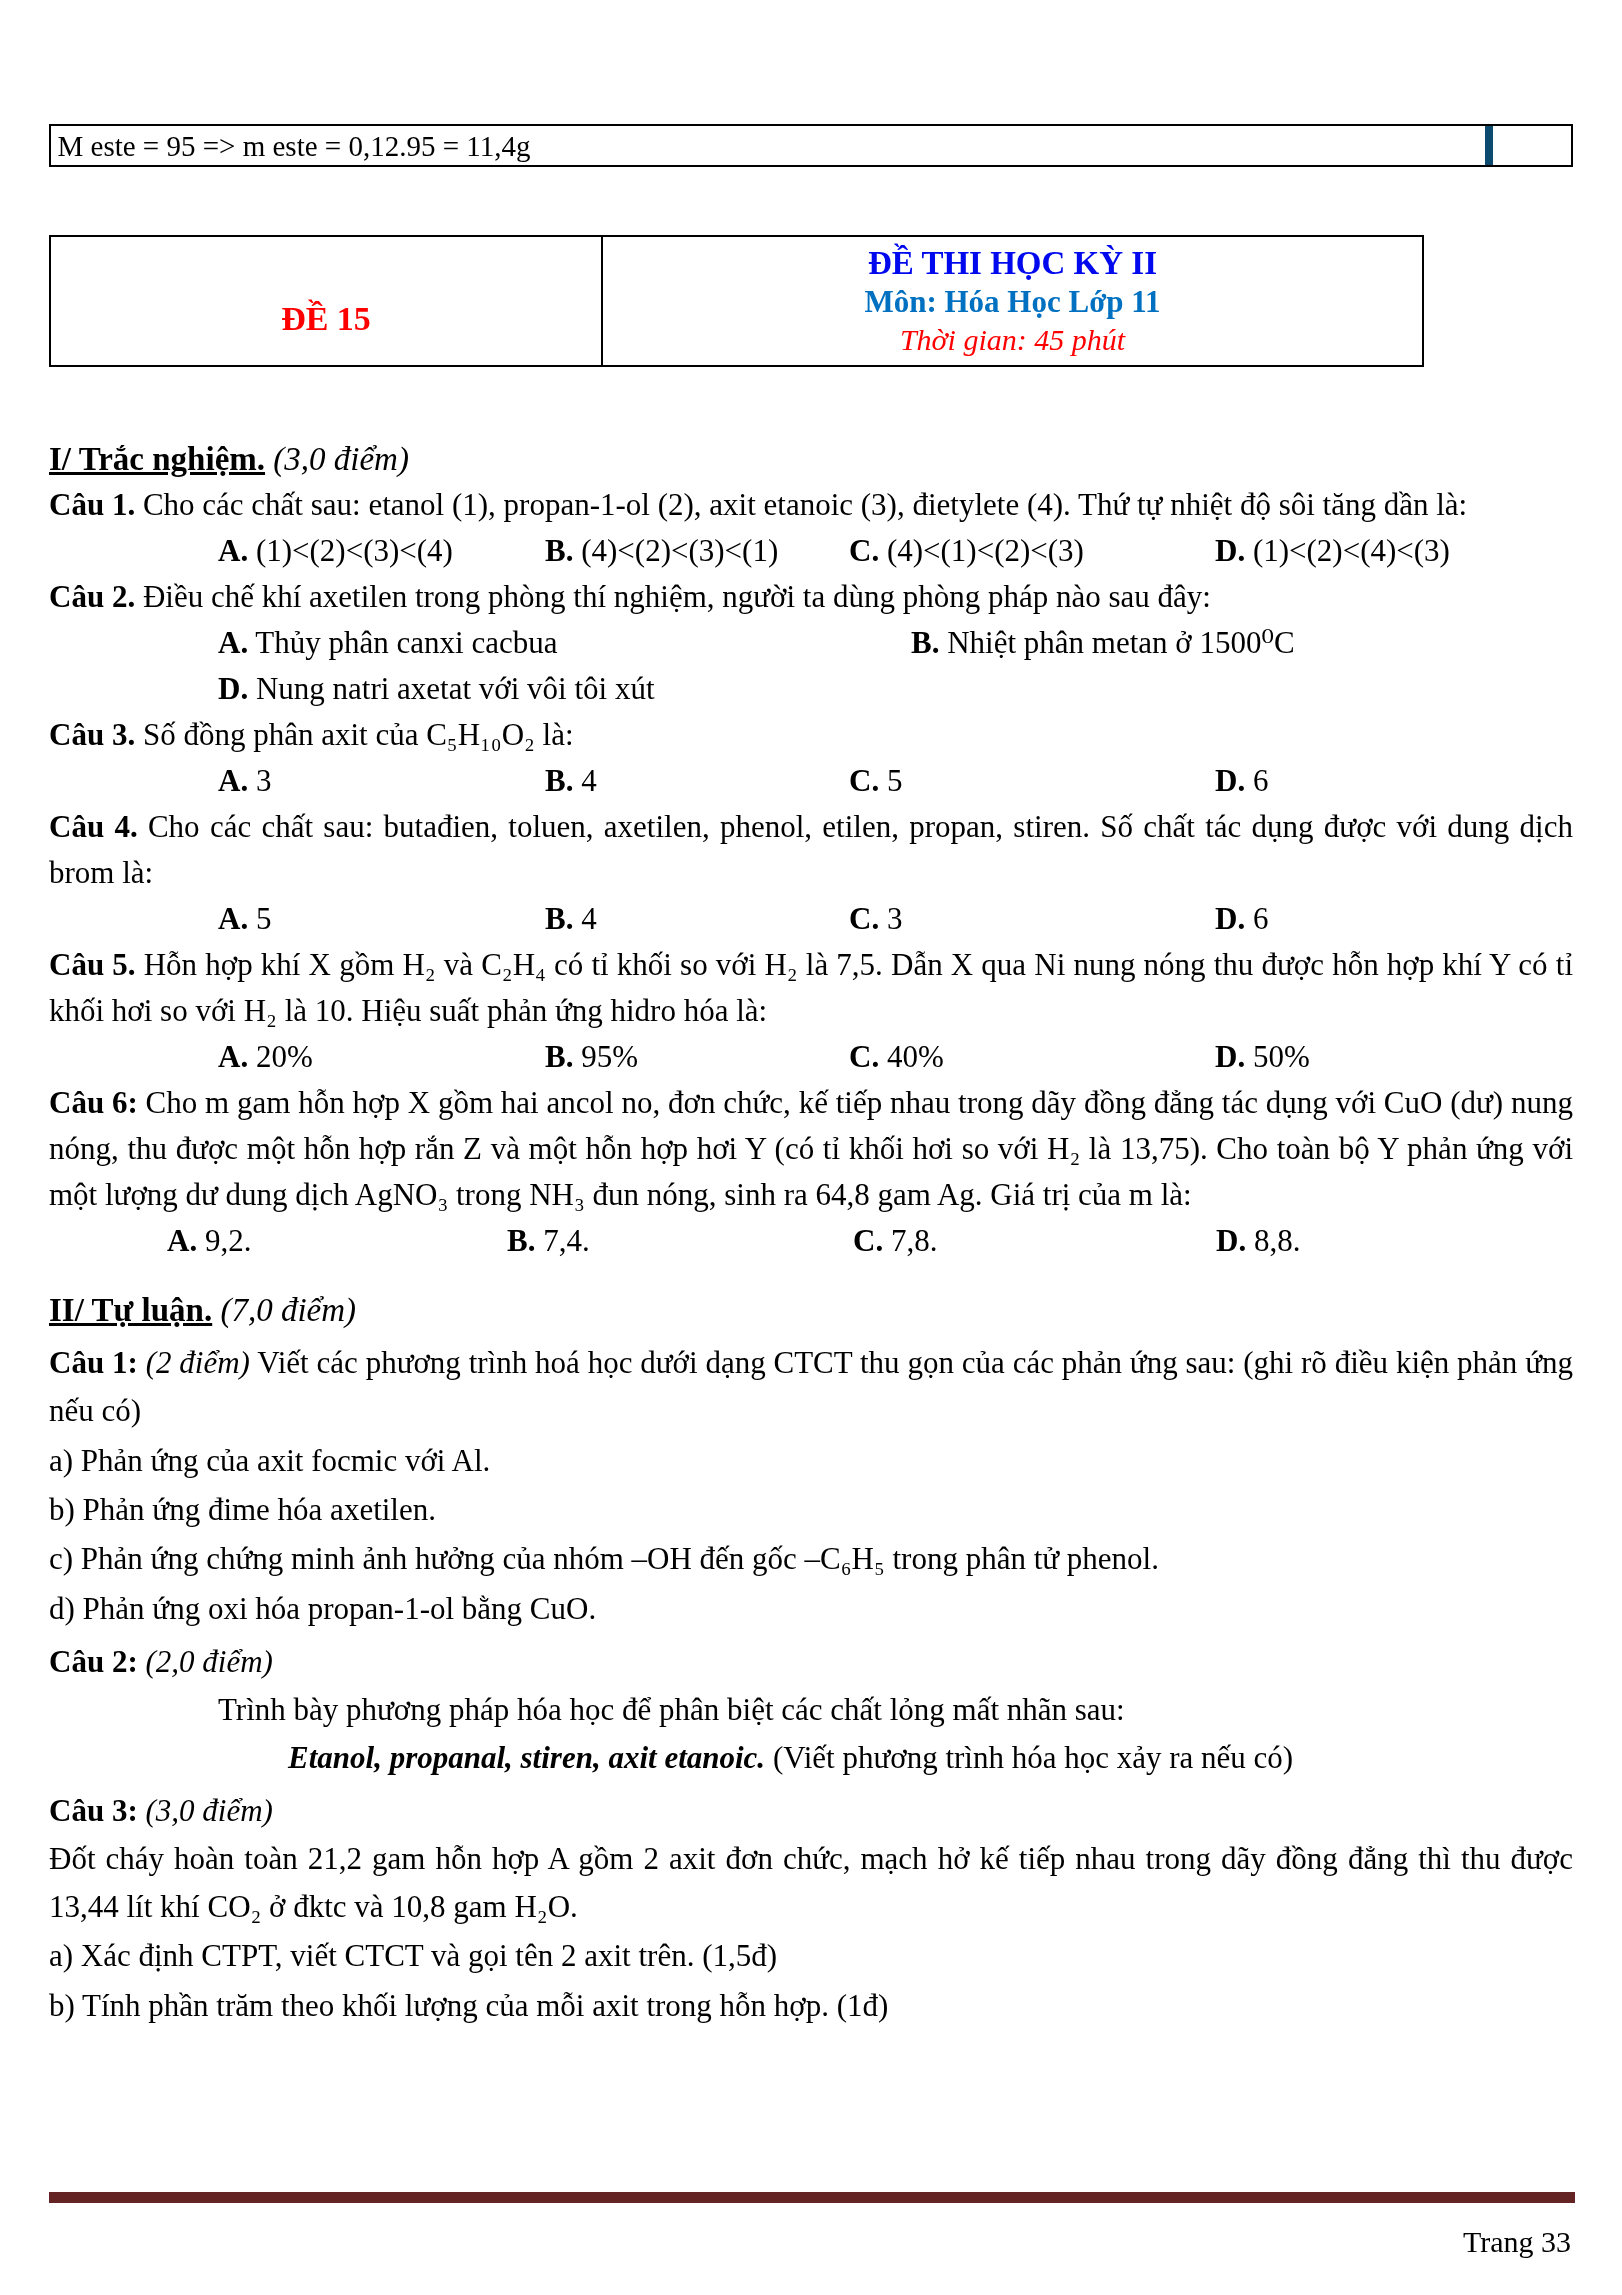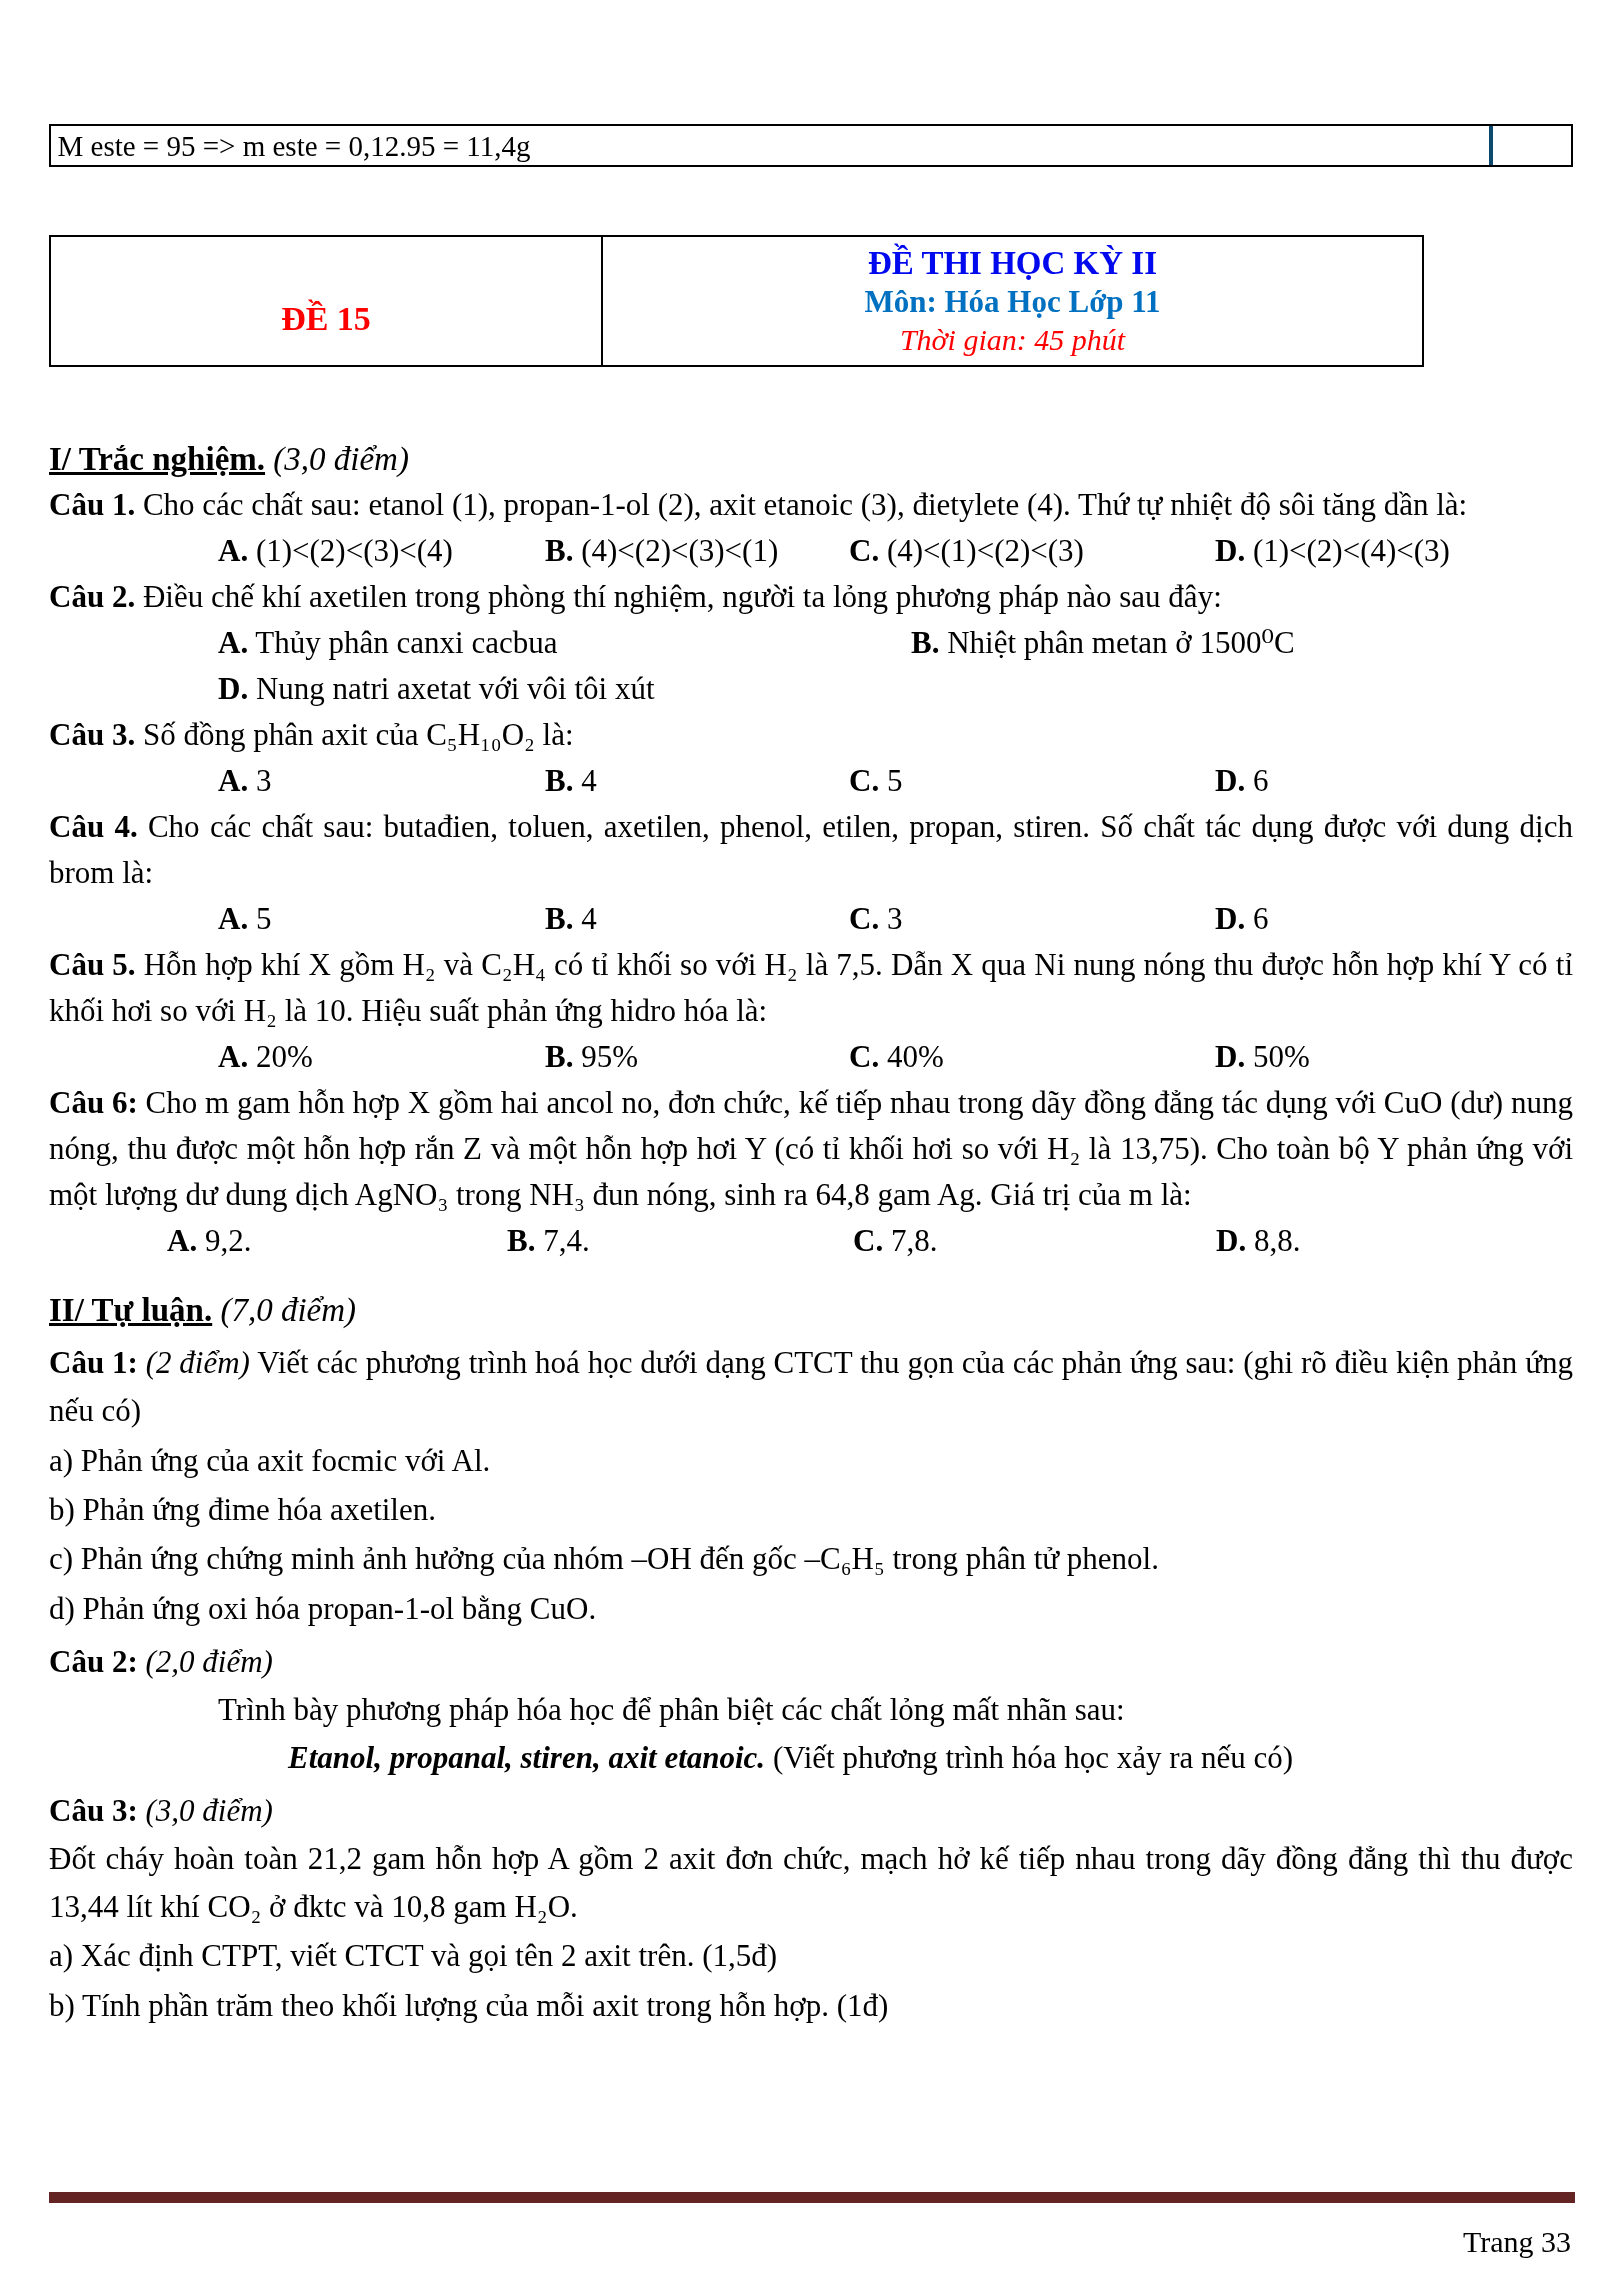--- a/index.html
+++ b/index.html
@@ -7,21 +7,21 @@
   body {
     width:1622px; height:2295px; position:relative;
     font-family:"Liberation Serif","DejaVu Serif",serif;
     font-size:31px; line-height:46px; color:#000;
     overflow:hidden;
   }
   .sheet { position:absolute; left:49px; top:124px; width:1524px; }
 
   
   .topnote { display:flex; border:2px solid #000; height:43px; font-size:29px; }
-  .topnote-main { flex:1 1 auto; border-right:4px solid #0c4a6e; padding:0.7px 6.5px 0; line-height:39px;font-family:Liberation Serif, serif; }
+  .topnote-main { flex:1 1 auto; border-right:8px solid #0c4a6e; padding:0.7px 6.5px 0; line-height:39px;font-family:Liberation Serif, serif; }
   .topnote-side { flex:0 0 78px; }
 
   
   .examhead { display:flex; border:2px solid #000; width:1375px; margin-top:68px; }
   .examhead-left { flex:0 0 552px; border-right:2px solid #000; display:flex; align-items:center; justify-content:center; }
   .examcode { color:#ff0000; font-weight:bold; font-size:34px;margin-top:36px; }
   .examhead-right { flex:1 1 auto; text-align:center; padding:6.5px 0 7.8px; }
   .extitle   { font-weight:bold; font-size:33px; line-height:39px; color:#0008ee; }
   .exsubject { font-weight:bold; font-size:31px; line-height:38px; color:#0070c0;text-align:center; }
   .exduration{ font-style:italic; font-size:30px; line-height:37px; color:#ff0000; }
@@ -81,21 +81,21 @@
   </div>
 
   <p class="para just"><span class="b">Câu 1.</span> <span>Cho các chất sau: etanol (1), propan-1-ol (2), axit etanoic (3), đietylete (4). Thứ tự nhiệt độ sôi tăng dần là:</span></p>
   <div class="opts">
     <span class="opt w1"><span class="b">A.</span> <span>(1)&lt;(2)&lt;(3)&lt;(4)</span></span>
     <span class="opt w2"><span class="b">B.</span> <span>(4)&lt;(2)&lt;(3)&lt;(1)</span></span>
     <span class="opt w3"><span class="b">C.</span> <span>(4)&lt;(1)&lt;(2)&lt;(3)</span></span>
     <span class="opt w4"><span class="b">D.</span> <span>(1)&lt;(2)&lt;(4)&lt;(3)</span></span>
   </div>
 
-  <p class="para just"><span class="b">Câu 2.</span> <span>Điều chế khí axetilen trong phòng thí nghiệm, người ta lỏng phương pháp nào sau đây:</span></p>
+  <p class="para just"><span class="b">Câu 2.</span> <span>Điều chế khí axetilen trong phòng thí nghiệm, người ta dùng phòng pháp nào sau đây:</span></p>
   <div class="opts opts2">
     <span class="opt tw1"><span class="b">A.</span> <span>Thủy phân canxi cacbua</span></span>
     <span class="opt tw2"><span class="b">B.</span> <span>Nhiệt phân metan ở 1500⁰C</span></span>
   </div>
   <div class="opts opts2">
     <span class="opt tw2"><span class="b">D.</span> <span>Nung natri axetat với vôi tôi xút</span></span>
   </div>
 
   <p class="para"><span class="b">Câu 3.</span> <span>Số đồng phân axit của  C₅H₁₀O₂ là:</span></p>
   <div class="opts">

